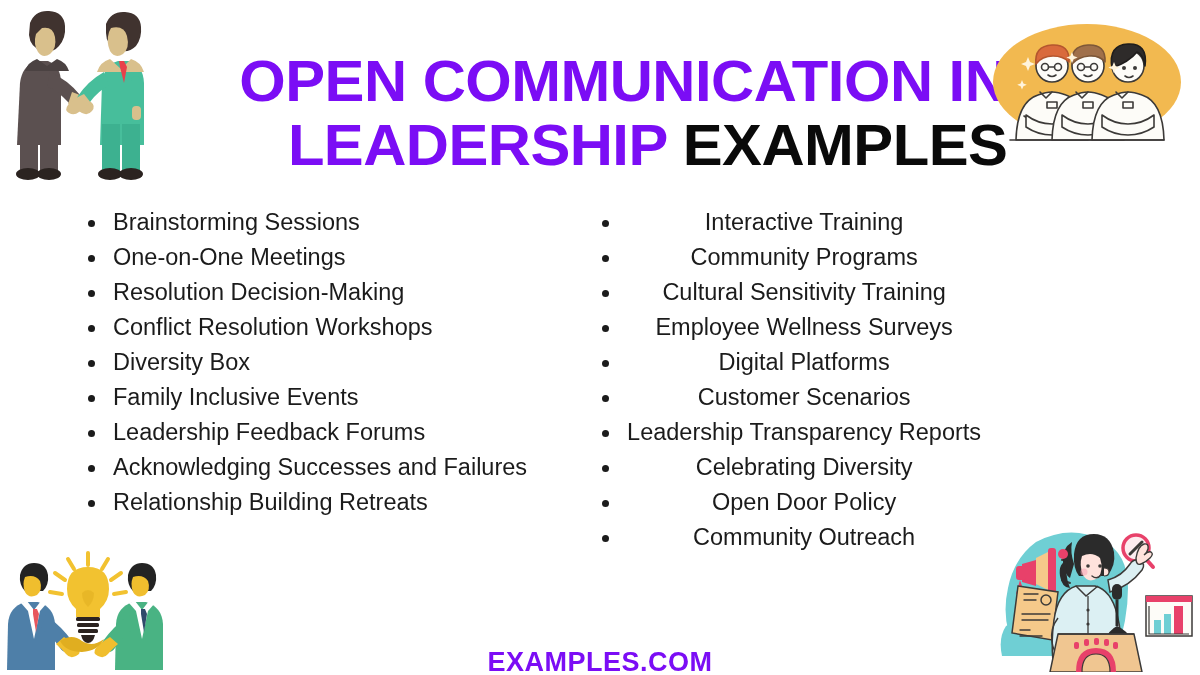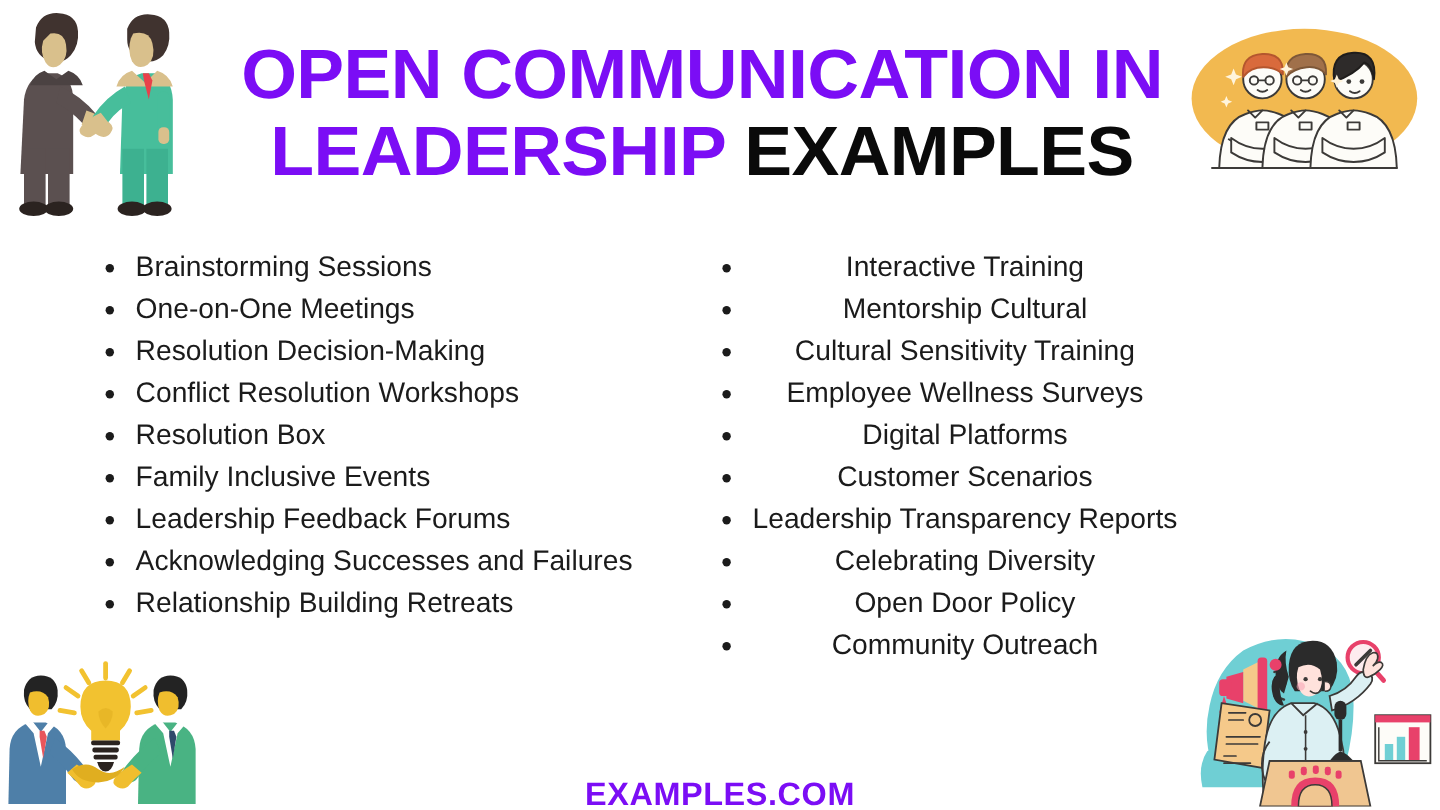--- a/index.html
+++ b/index.html
@@ -15,23 +15,23 @@
     position:relative;
     width:1200px;
     height:675px;
     background:#ffffff;
   }
 
   
   .title-block {
     position:absolute;
     left:175px;
-    top:34px;
+    top:52px;
     width:820px;
-    text-align:center;
+    text-align:right;
     line-height:1.0;
   }
   .title-line {
     font-family:"Liberation Sans", sans-serif;
     font-weight:bold;
     font-size:58px;
     letter-spacing:-0.5px;
     white-space:nowrap;
     transform:scaleX(1.03);
     transform-origin:center;
@@ -196,31 +196,31 @@
     </svg>
   </div>
 
   <div class="lists">
     <div class="col col-left">
       <ul class="bullets">
         <li>Brainstorming Sessions</li>
         <li>One-on-One Meetings</li>
         <li>Resolution Decision-Making</li>
         <li>Conflict Resolution Workshops</li>
-        <li>Resolution Box</li>
+        <li>Diversity Box</li>
         <li>Family Inclusive Events</li>
         <li>Leadership Feedback Forums</li>
         <li>Acknowledging Successes and Failures</li>
         <li>Relationship Building Retreats</li>
       </ul>
     </div>
     <div class="col col-right">
       <ul class="bullets">
         <li>Interactive Training</li>
-        <li>Mentorship Cultural</li>
+        <li>Community Programs</li>
         <li>Cultural Sensitivity Training</li>
         <li>Employee Wellness Surveys</li>
         <li>Digital Platforms</li>
         <li>Customer Scenarios</li>
         <li>Leadership Transparency Reports</li>
         <li>Celebrating Diversity</li>
         <li>Open Door Policy</li>
         <li>Community Outreach</li>
       </ul>
     </div>

